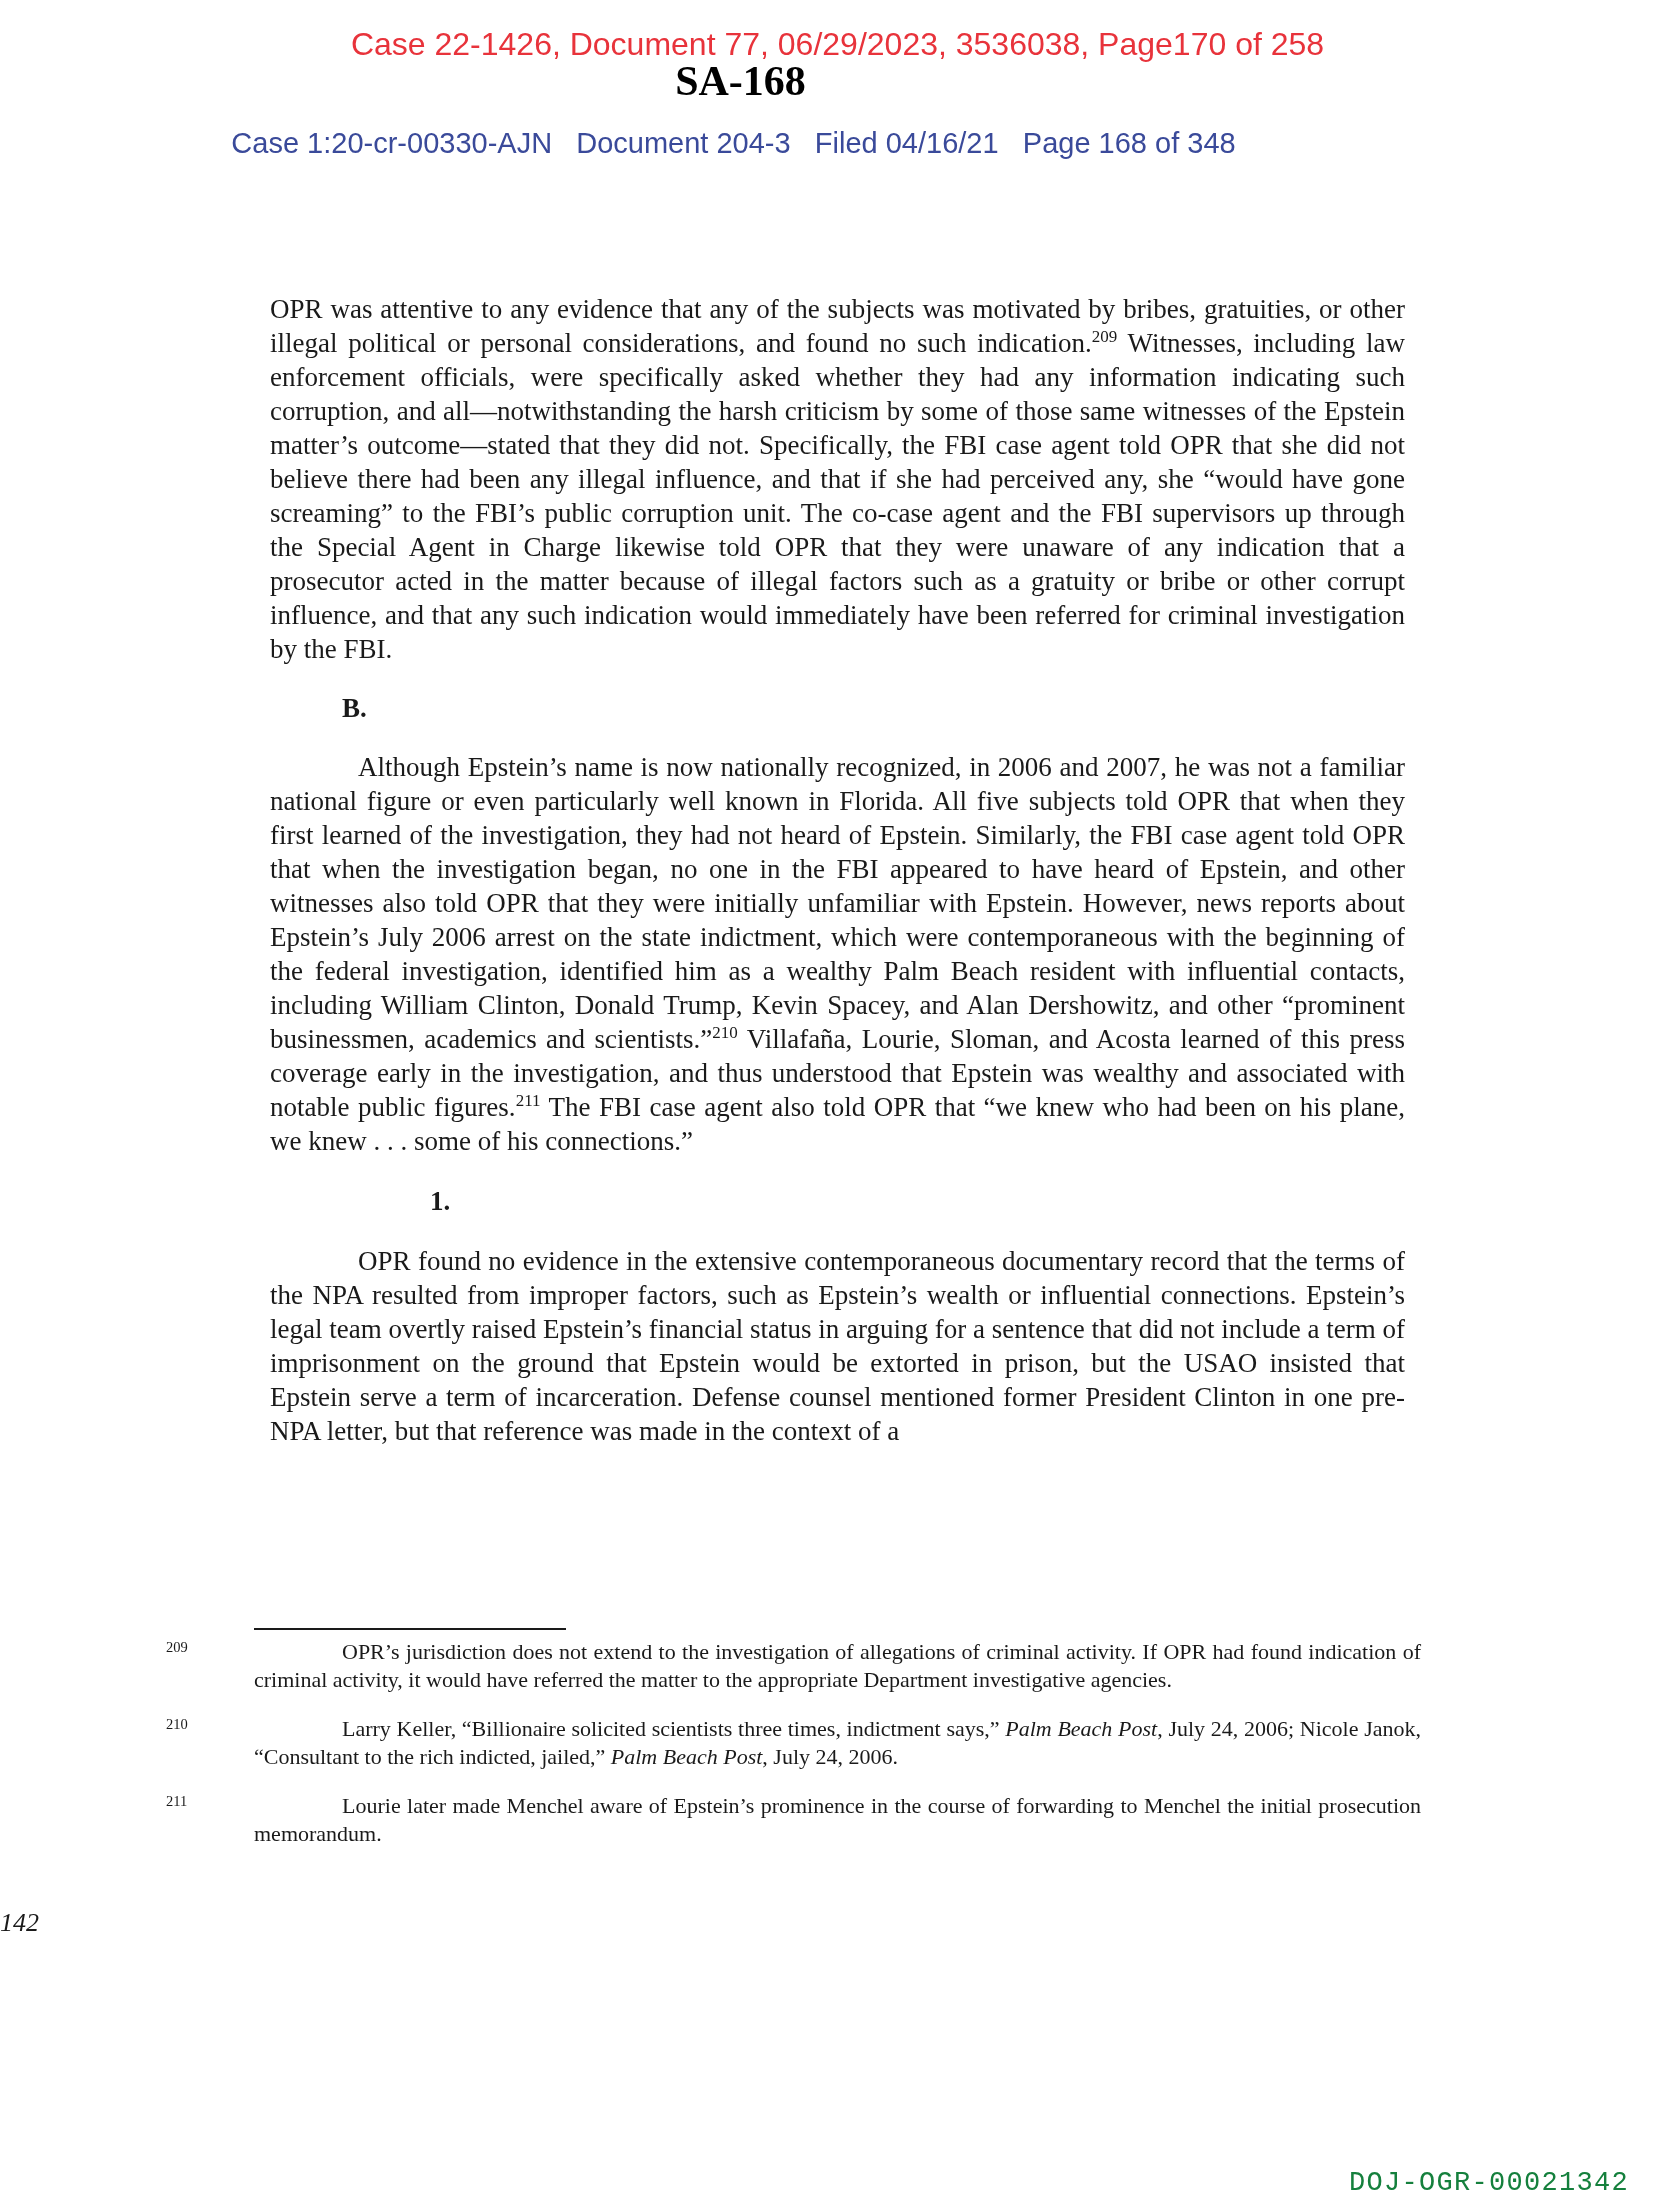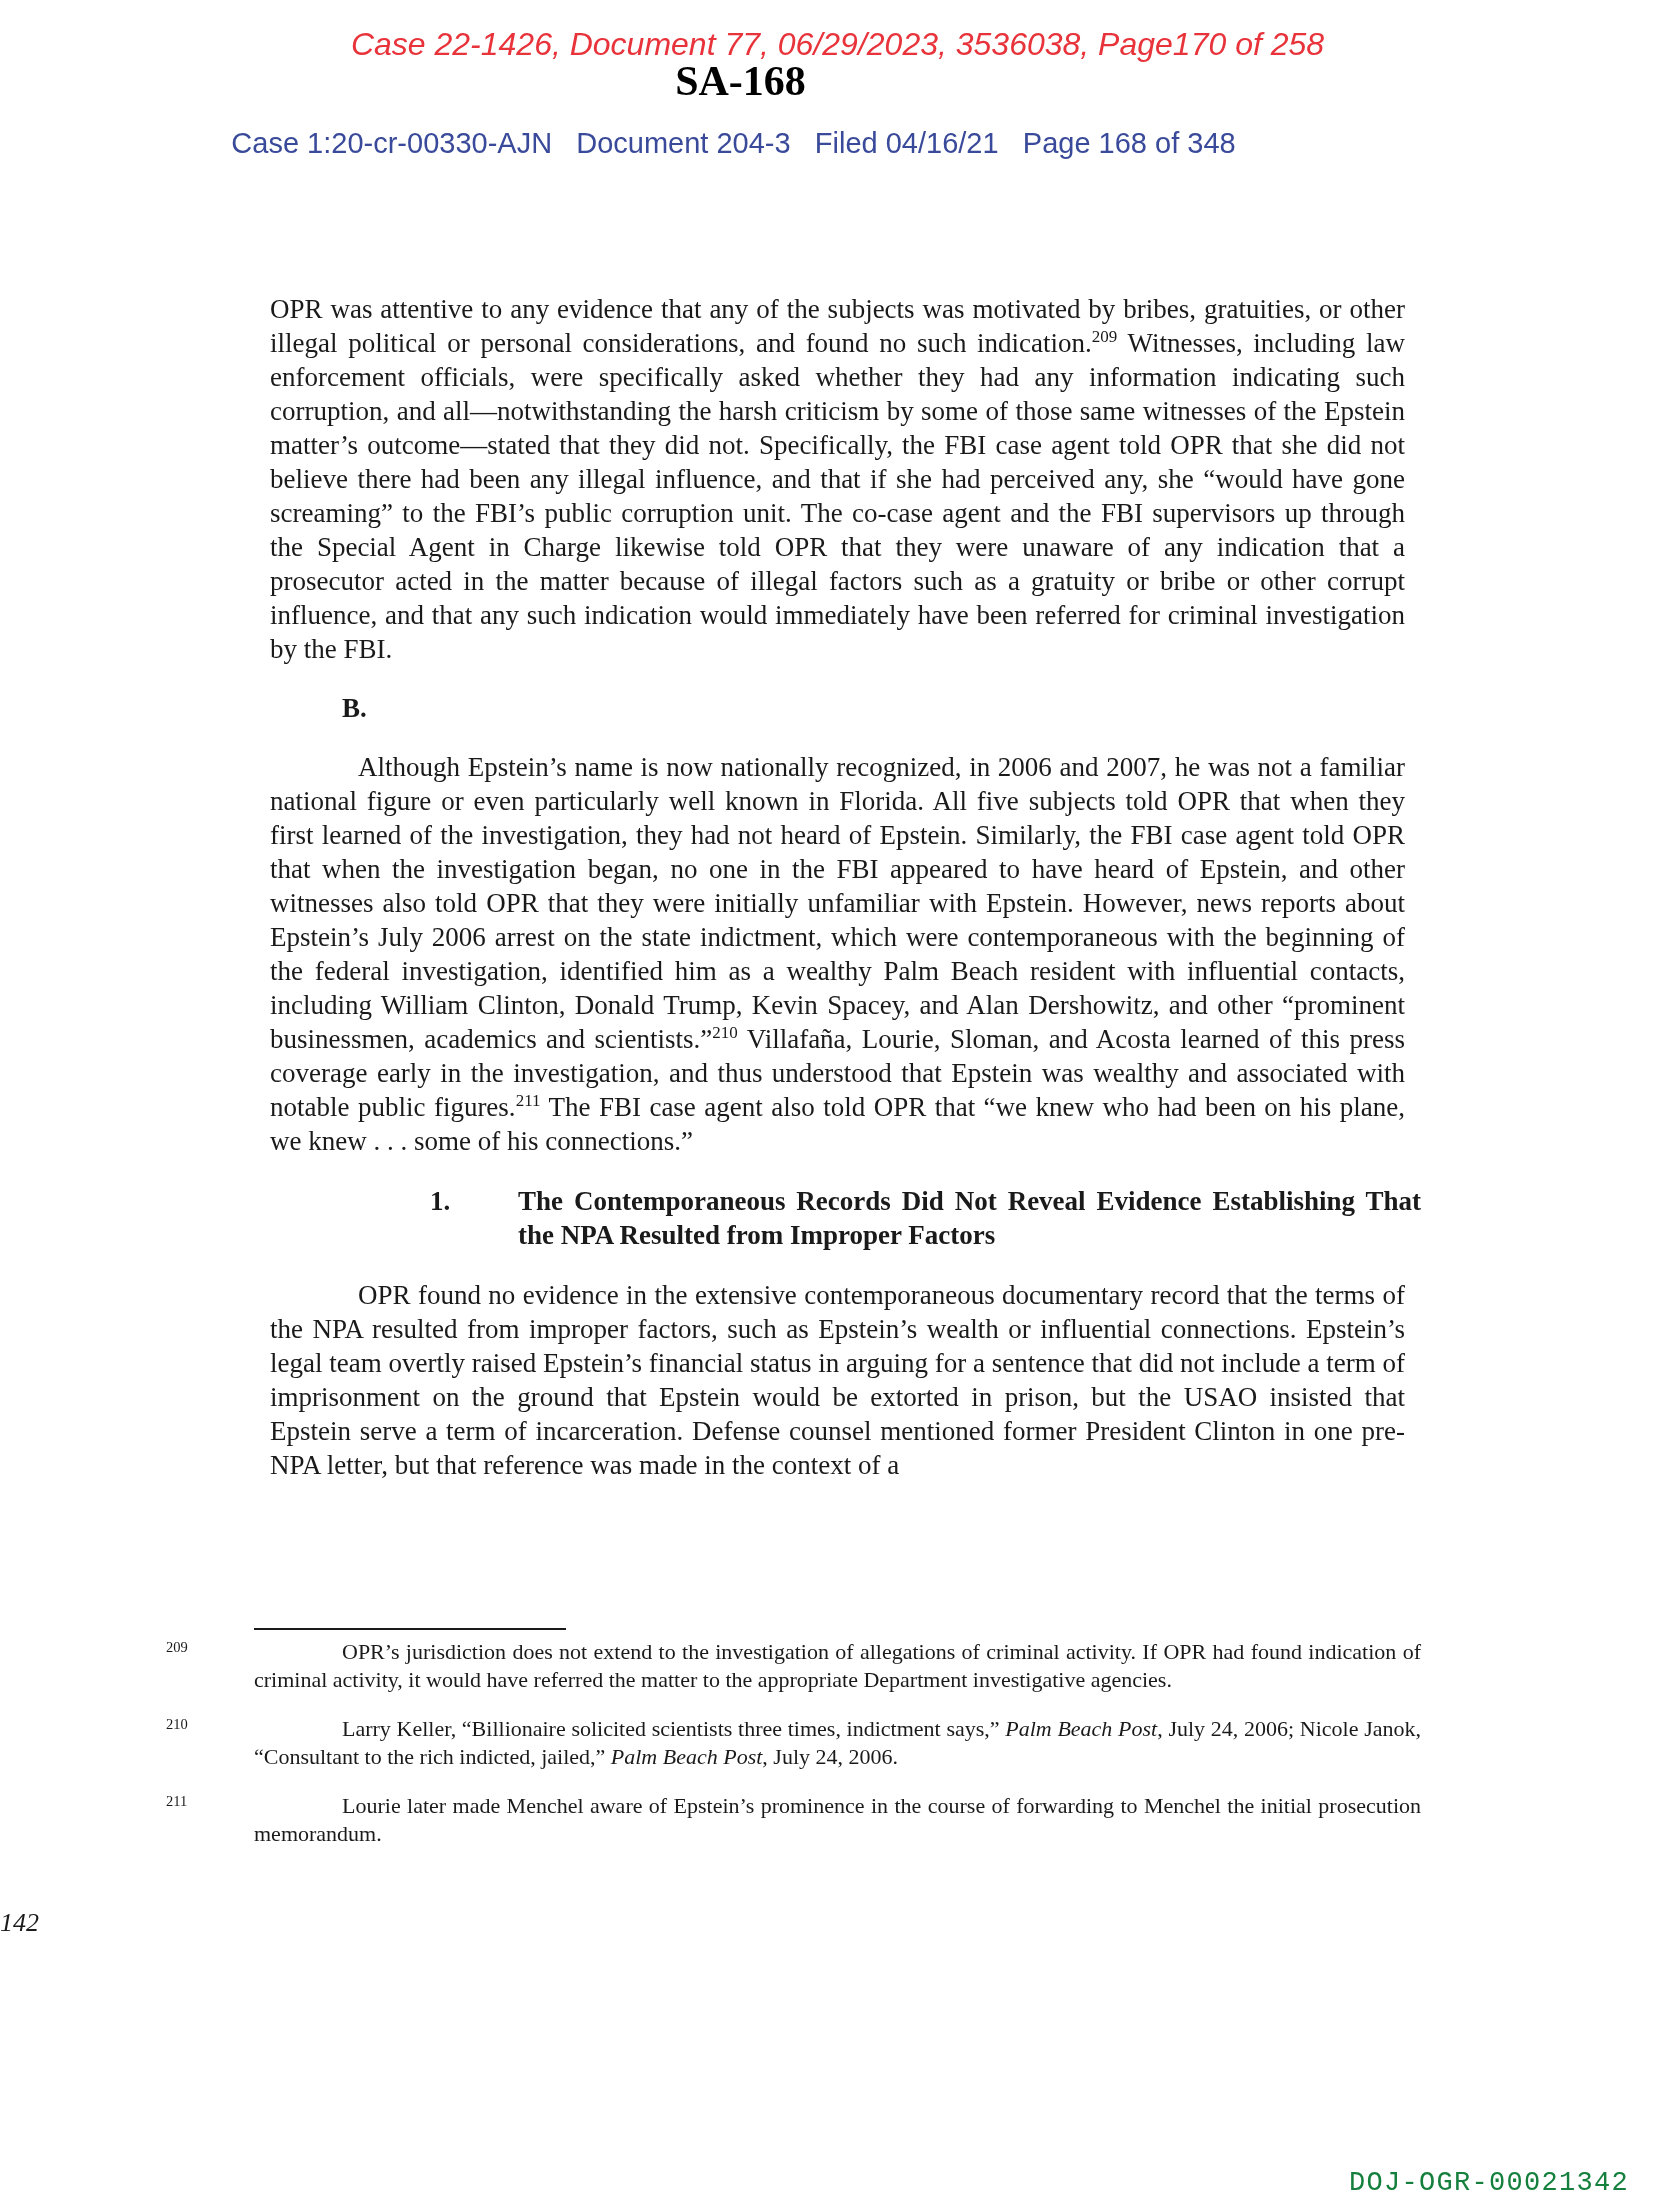--- a/index.html
+++ b/index.html
@@ -15,21 +15,20 @@
       position: absolute;
       top: 28px;
       left: 0;
       width: 1675px;
       text-align: center;
       font-family: "Liberation Sans", "DejaVu Sans", sans-serif;
       font-size: 32px;
       color: #e8333b;
       line-height: 1;
       white-space: nowrap;
-      font-style: italic;
     }
     .sa-number {
       position: absolute;
       top: 60px;
       left: 0;
       width: 1481px;
       text-align: center;
       font-family: "Liberation Serif", "DejaVu Serif", serif;
       font-weight: bold;
       font-size: 42px;
@@ -155,21 +154,20 @@
   <p class="body"><span>OPR was attentive to any evidence that any of the subjects was motivated by bribes, gratuities, or other illegal political or personal considerations, and found no such indication.</span><sup class="fn">209</sup><span> Witnesses, including law enforcement officials, were specifically asked whether they had any information indicating such corruption, and all—notwithstanding the harsh criticism by some of those same witnesses of the Epstein matter’s outcome—stated that they did not.  Specifically, the FBI case agent told OPR that she did not believe there had been any illegal influence, and that if she had perceived any, she “would have gone screaming” to the FBI’s public corruption unit.  The co-case agent and the FBI supervisors up through the Special Agent in Charge likewise told OPR that they were unaware of any indication that a prosecutor acted in the matter because of illegal factors such as a gratuity or bribe or other corrupt influence, and that any such indication would immediately have been referred for criminal investigation by the FBI.</span></p>
 
   <div class="heading heading-b">
     <span class="label">B.</span>
   </div>
 
   <p class="body indent"><span>Although Epstein’s name is now nationally recognized, in 2006 and 2007, he was not a familiar national figure or even particularly well known in Florida.  All five subjects told OPR that when they first learned of the investigation, they had not heard of Epstein.  Similarly, the FBI case agent told OPR that when the investigation began, no one in the FBI appeared to have heard of Epstein, and other witnesses also told OPR that they were initially unfamiliar with Epstein. However, news reports about Epstein’s July 2006 arrest on the state indictment, which were contemporaneous with the beginning of the federal investigation, identified him as a wealthy Palm Beach resident with influential contacts, including William Clinton, Donald Trump, Kevin Spacey, and Alan Dershowitz, and other “prominent businessmen, academics and scientists.”</span><sup class="fn">210</sup><span> Villafaña, Lourie, Sloman, and Acosta learned of this press coverage early in the investigation, and thus understood that Epstein was wealthy and associated with notable public figures.</span><sup class="fn">211</sup><span>  The FBI case agent also told OPR that “we knew who had been on his plane, we knew . . . some of his connections.”</span></p>
 
   <div class="heading heading-1">
     <span class="label">1.</span>
-    <span class="title">The Contemporaneous Records Did Not Reveal Evidence Establishing That the NPA Resulted from Improper Factors</span>
   </div>
 
   <p class="body indent">OPR found no evidence in the extensive contemporaneous documentary record that the terms of the NPA resulted from improper factors, such as Epstein’s wealth or influential connections.  Epstein’s legal team overtly raised Epstein’s financial status in arguing for a sentence that did not include a term of imprisonment on the ground that Epstein would be extorted in prison, but the USAO insisted that Epstein serve a term of incarceration.  Defense counsel mentioned former President Clinton in one pre-NPA letter, but that reference was made in the context of a</p>
 </div>
 
 <div class="fn-rule"></div>
 
 <div class="footnotes">
   <p class="footnote"><span class="fn-num">209</span><span>OPR’s jurisdiction does not extend to the investigation of allegations of criminal activity.  If OPR had found indication of criminal activity, it would have referred the matter to the appropriate Department investigative agencies.</span></p>
   <p class="footnote"><span class="fn-num">210</span><span>Larry Keller, “Billionaire solicited scientists three times, indictment says,” </span><i>Palm Beach Post</i><span>, July 24, 2006; Nicole Janok, “Consultant to the rich indicted, jailed,” </span><i>Palm Beach Post</i><span>, July 24, 2006.</span></p>

